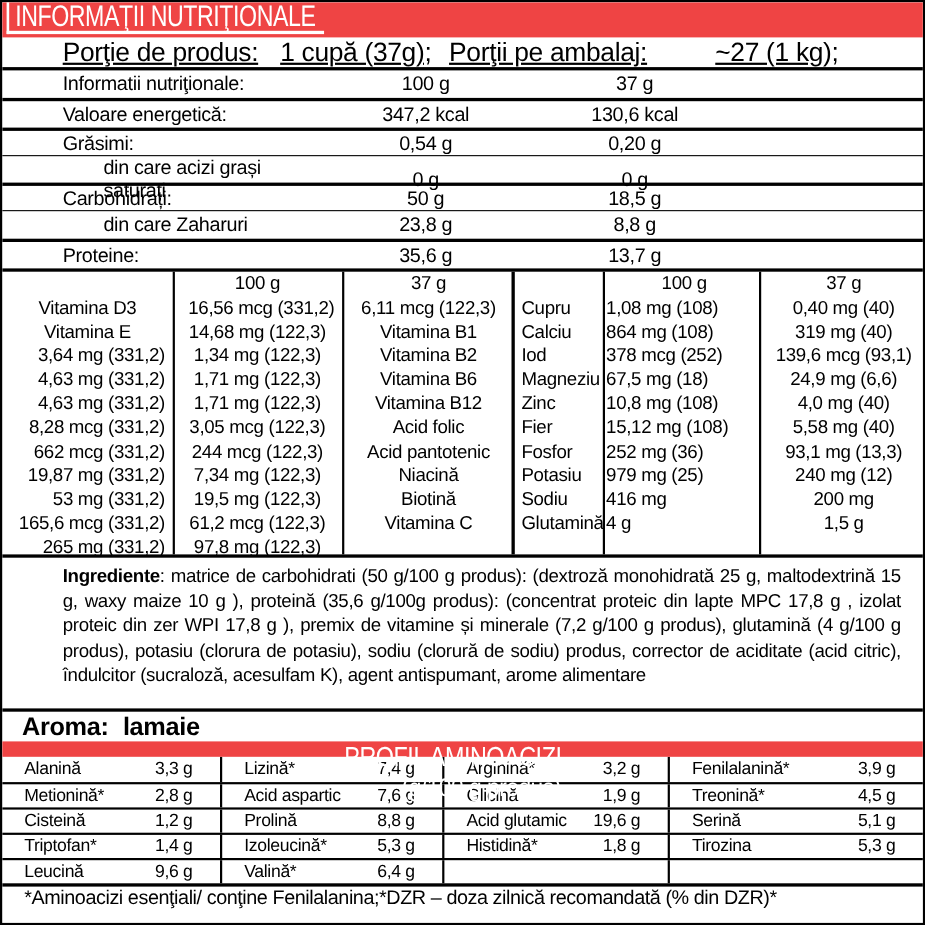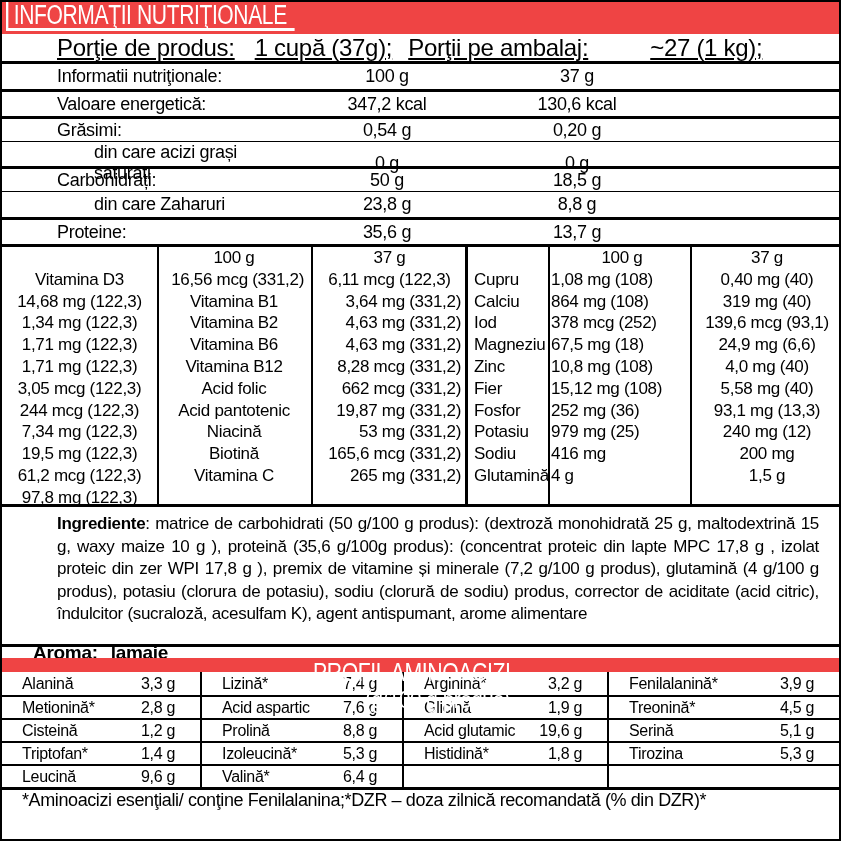--- a/index.html
+++ b/index.html
@@ -52,22 +52,22 @@
   .v100{text-align:right;padding-right:7px;}
   .v37{text-align:center;}
   .mname{text-align:left;padding-left:6px;}
   .m100{}
   .m37{text-align:center;}
   
   .ingredients{height:140px;border-top:3px solid #000;padding:6px 20px 0 55px;
     font-size:17px;line-height:22.6px;text-align:justify;letter-spacing:-0.3px;}
   .ingredients b{font-weight:bold;}
   
-  .aroma{height:14px;border-top:3px solid #000;display:flex;align-items:center;
-    font-weight:bold;font-size:19px;padding-left:31px;}
+  .aroma{height:30px;border-top:3px solid #000;display:flex;align-items:center;
+    font-weight:bold;font-size:23px;padding-left:18px;}
   .aroma .aval{margin-left:13px;}
   
   .arow{display:grid;grid-template-columns:198px 202px 205px 1fr;height:23px;font-size:16px;}
   .arow + .arow{border-top:2px solid #000;}
   .ac{display:flex;justify-content:space-between;align-items:center;padding:0 25px 0 20px;white-space:nowrap;}
   .ac + .ac{border-left:2px solid #000;}
   
   .footnote{height:24px;border-top:3px solid #000;display:flex;align-items:center;
     font-size:18px;padding-left:20px;letter-spacing:-0.4px;}
 </style>
@@ -139,20 +139,21 @@
 
     <div class="vt-grid vt-left">
       <span class="vcell"></span>
       <span class="vcell vhead">100 g</span>
       <span class="vcell vhead">37 g</span>
 
         <span class="vcell vname">Vitamina D3</span>
         <span class="vcell v100">16,56 mcg (331,2)</span>
         <span class="vcell v37">6,11 mcg (122,3)</span>
 
+        <span class="vcell vname">Vitamina E</span>
         <span class="vcell v37">14,68 mg (122,3)</span>
 
         <span class="vcell vname">Vitamina B1</span>
         <span class="vcell v100">3,64 mg (331,2)</span>
         <span class="vcell v37">1,34 mg (122,3)</span>
 
         <span class="vcell vname">Vitamina B2</span>
         <span class="vcell v100">4,63 mg (331,2)</span>
         <span class="vcell v37">1,71 mg (122,3)</span>
 

